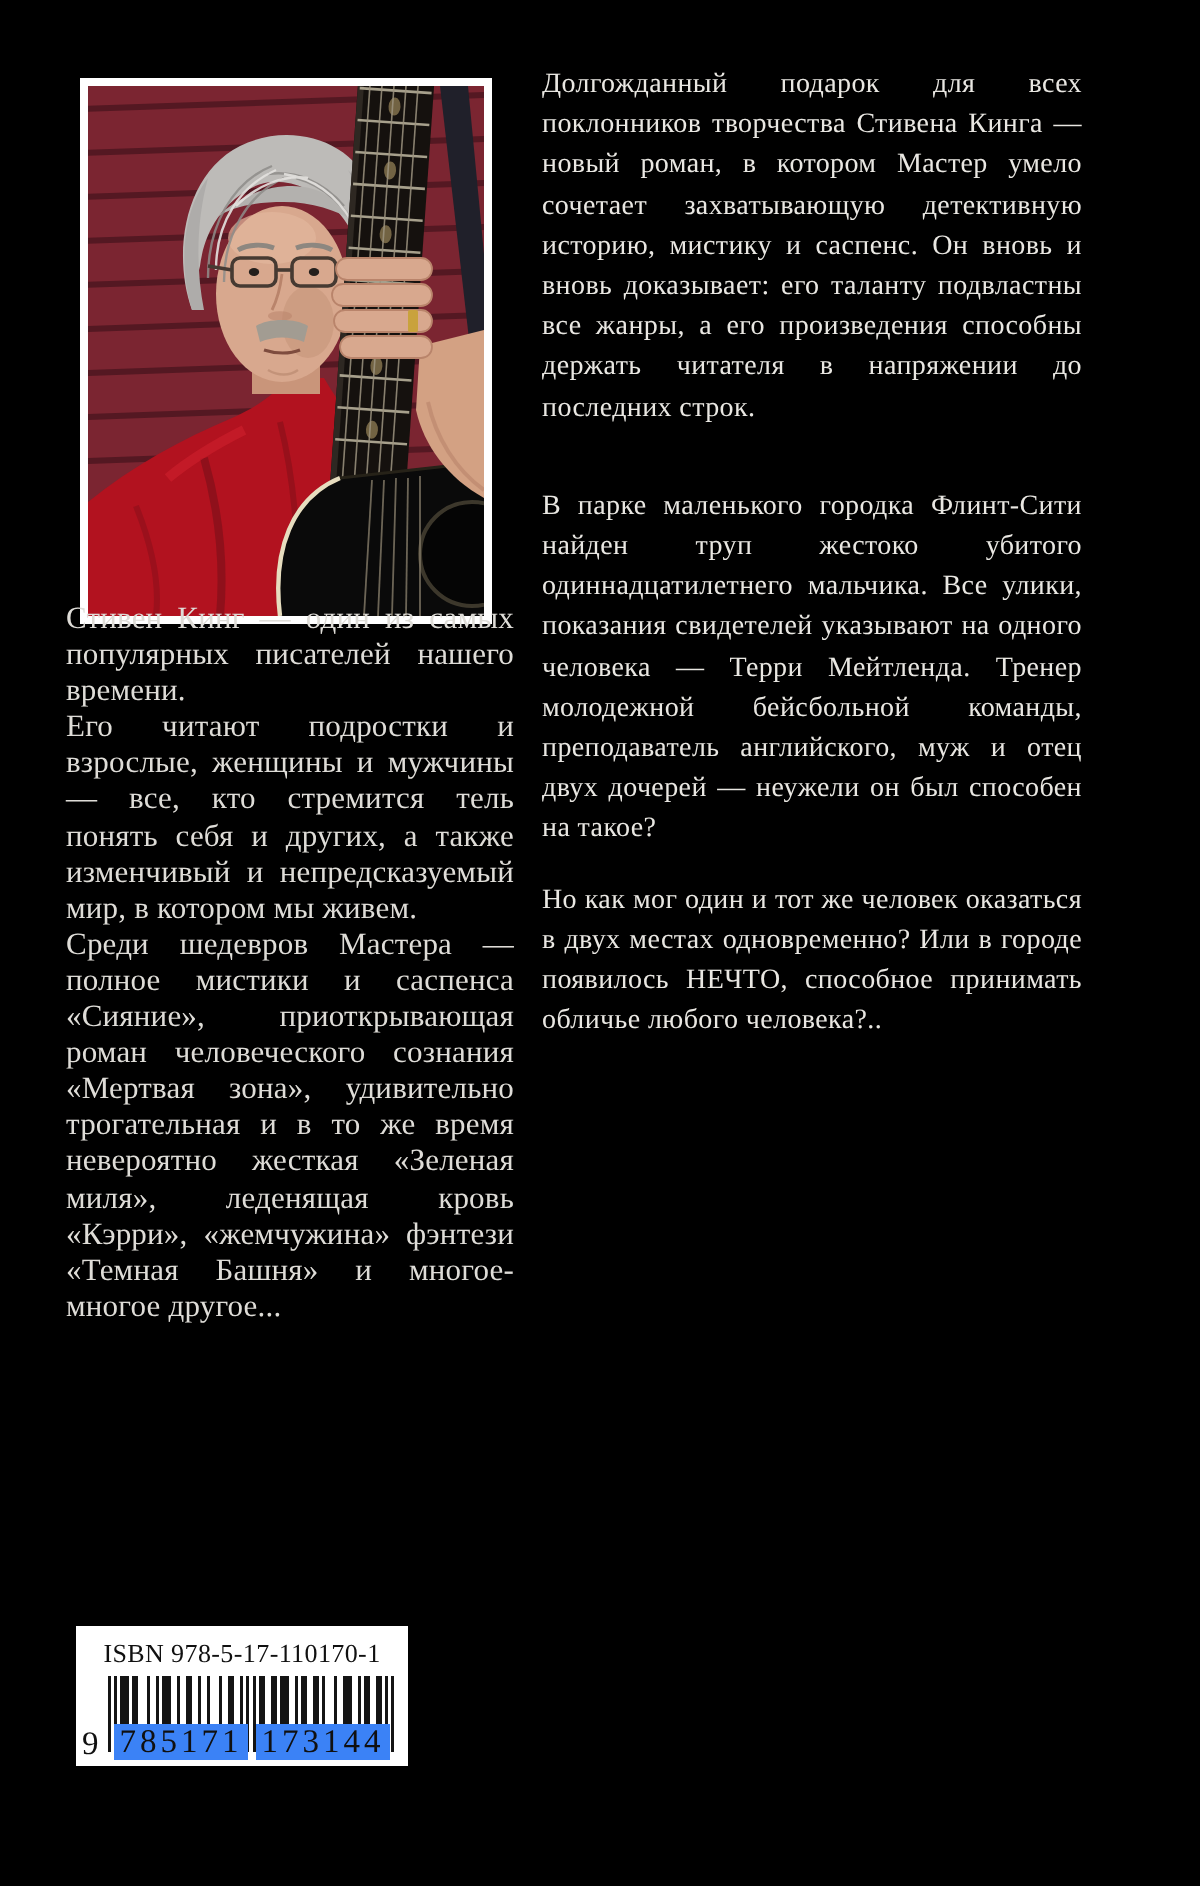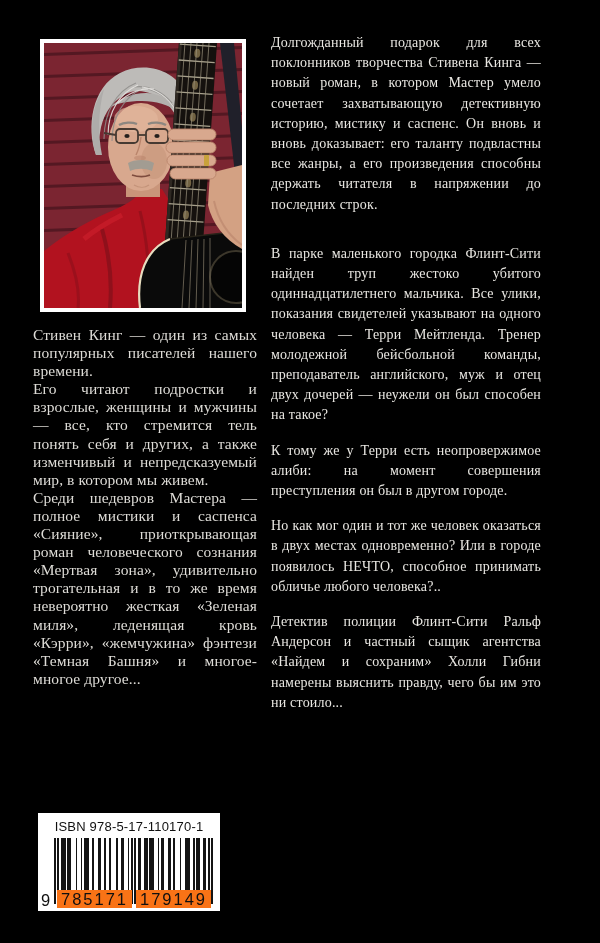--- a/index.html
+++ b/index.html
@@ -8,48 +8,47 @@
     font-family:"Liberation Serif", serif;
   }
   .photo-frame{
     position:absolute;left:40px;top:39px;width:198px;height:265px;
     background:#fff;padding:4px;
   }
   .photo-frame svg{display:block;width:198px;height:265px;}
   .col{position:absolute;text-align:justify;}
   .col p{margin:0;}
   .left-col{
-    left:33px;top:326px;width:224px;
+    left:33px;top:301px;width:224px;
     font-size:15.5px;line-height:18.1px;letter-spacing:0.1px;color:#dedcd7;
   }
   .right-col{
     left:271px;top:33px;width:270px;
     font-size:14px;line-height:20.2px;letter-spacing:0.2px;color:#e9e7e2;
   }
   .right-col p{margin:0 0 15px 0;}
   .right-col p.lead{margin-bottom:29px;}
   .isbn-box{
-    position:absolute;left:38px;top:813px;width:166px;height:98px;
+    position:absolute;left:38px;top:813px;width:166px;height:70px;
     background:#fff;color:#101010;
-    font-family:Liberation Sans, sans-serif;
-    padding-left:16px;
+    font-family:Liberation Serif, serif;
   }
   .isbn-label{
     position:absolute;top:6px;left:0;right:0;text-align:center;
     font-size:13px;letter-spacing:0.2px;white-space:nowrap;
   }
   .bars{position:absolute;left:16px;right:7px;top:25px;bottom:7px;}
   .bars svg{width:100%;height:100%;display:block;}
   .ean-digits{
     position:absolute;left:3px;right:7px;bottom:3px;
     display:flex;align-items:flex-end;
     font-size:16.5px;line-height:1;
   }
   .ean-digits .d9{width:14px;text-align:left;}
-  .ean-digits .grp{flex:1;text-align:center;letter-spacing:2px;background:#f97316;padding:1px 0;margin:0 2px;}
+  .ean-digits .grp{flex:1;text-align:center;letter-spacing:2px;background:#3b82f6;padding:1px 0;margin:0 2px;}
 </style>
 </head>
 <body>
 
 <div class="cover">
 
   <div class="photo-frame">
     <svg viewBox="0 0 198 265" aria-hidden="true">
 
       <rect width="198" height="265" fill="#7b2531"></rect>
@@ -171,23 +170,21 @@
         <rect x="123" y="112" width="49" height="11" rx="5.5"></rect>
         <rect x="126" y="125" width="46" height="11" rx="5.5"></rect>
       </g>
       <rect x="160" y="112" width="5" height="11" rx="1" fill="#c9a23c"></rect>
     </svg>
   </div>
 
   <div class="col right-col">
     <p class="lead">Долгожданный подарок для всех поклонников творчества Стивена Кинга — новый роман, в котором Мастер умело сочета­ет захватывающую детективную историю, мистику и саспенс. Он вновь и вновь доказывает: его таланту подвластны все жанры, а его произведения способны держать читателя в напряжении до последних строк.</p>
     <p>В парке маленького городка Флинт-Сити найден труп жестоко убитого одиннадцатилетнего мальчика. Все улики, показания свидетелей указы­вают на одного человека — Терри Мейтленда. Тренер молодежной бейсбольной команды, преподава­тель английского, муж и отец двух дочерей — неужели он был спосо­бен на такое?</p>
-    <p>К тому же у Терри есть неопровер­жимое алиби: на момент соверше­ния преступления он был в другом городе.</p>
     <p>Но как мог один и тот же человек оказаться в двух местах одновре­менно? Или в городе появилось НЕЧТО, способное принимать обличье любого человека?..</p>
-    <p>Детектив полиции Флинт-Сити Ральф Андерсон и частный сыщик агентства «Найдем и сохраним» Холли Гибни намерены выяснить правду, чего бы им это ни стоило...</p>
   </div>
 
   <div class="col left-col">
     <p>Стивен Кинг — один из самых популярных писателей наше­го времени.</p>
     <p>Его читают подростки и взрослые, женщины и муж­чины — все, кто стремится тель понять себя и других, а также изменчивый и непред­сказуемый мир, в котором мы живем.</p>
     <p>Среди шедевров Мастера — полное мистики и саспенса «Сияние», приоткрывающая роман человеческого созна­ния «Мертвая зона», удиви­тельно трогательная и в то же время невероятно жесткая «Зеленая миля», леденящая кровь «Кэрри», «жемчужи­на» фэнтези «Темная Башня» и многое-многое другое...</p>
   </div>
 
   <div class="isbn-box">
     <div class="isbn-label">ISBN 978-5-17-110170-1</div>
@@ -238,17 +235,17 @@
           <rect x="86" y="0" width="1" height="1" fill="#141414"></rect>
           <rect x="89" y="0" width="1" height="1" fill="#141414"></rect>
           <rect x="90" y="0" width="1" height="1" fill="#141414"></rect>
           <rect x="92" y="0" width="1" height="1" fill="#141414"></rect>
           <rect x="94" y="0" width="1" height="1" fill="#141414"></rect>
         </svg>
     </div>
     <div class="ean-digits">
       <span class="d9">9</span>
       <span class="grp">785171</span>
-      <span class="grp">179149</span>
+      <span class="grp">173144</span>
     </div>
   </div>
 
 </div>
 
 </body></html>

